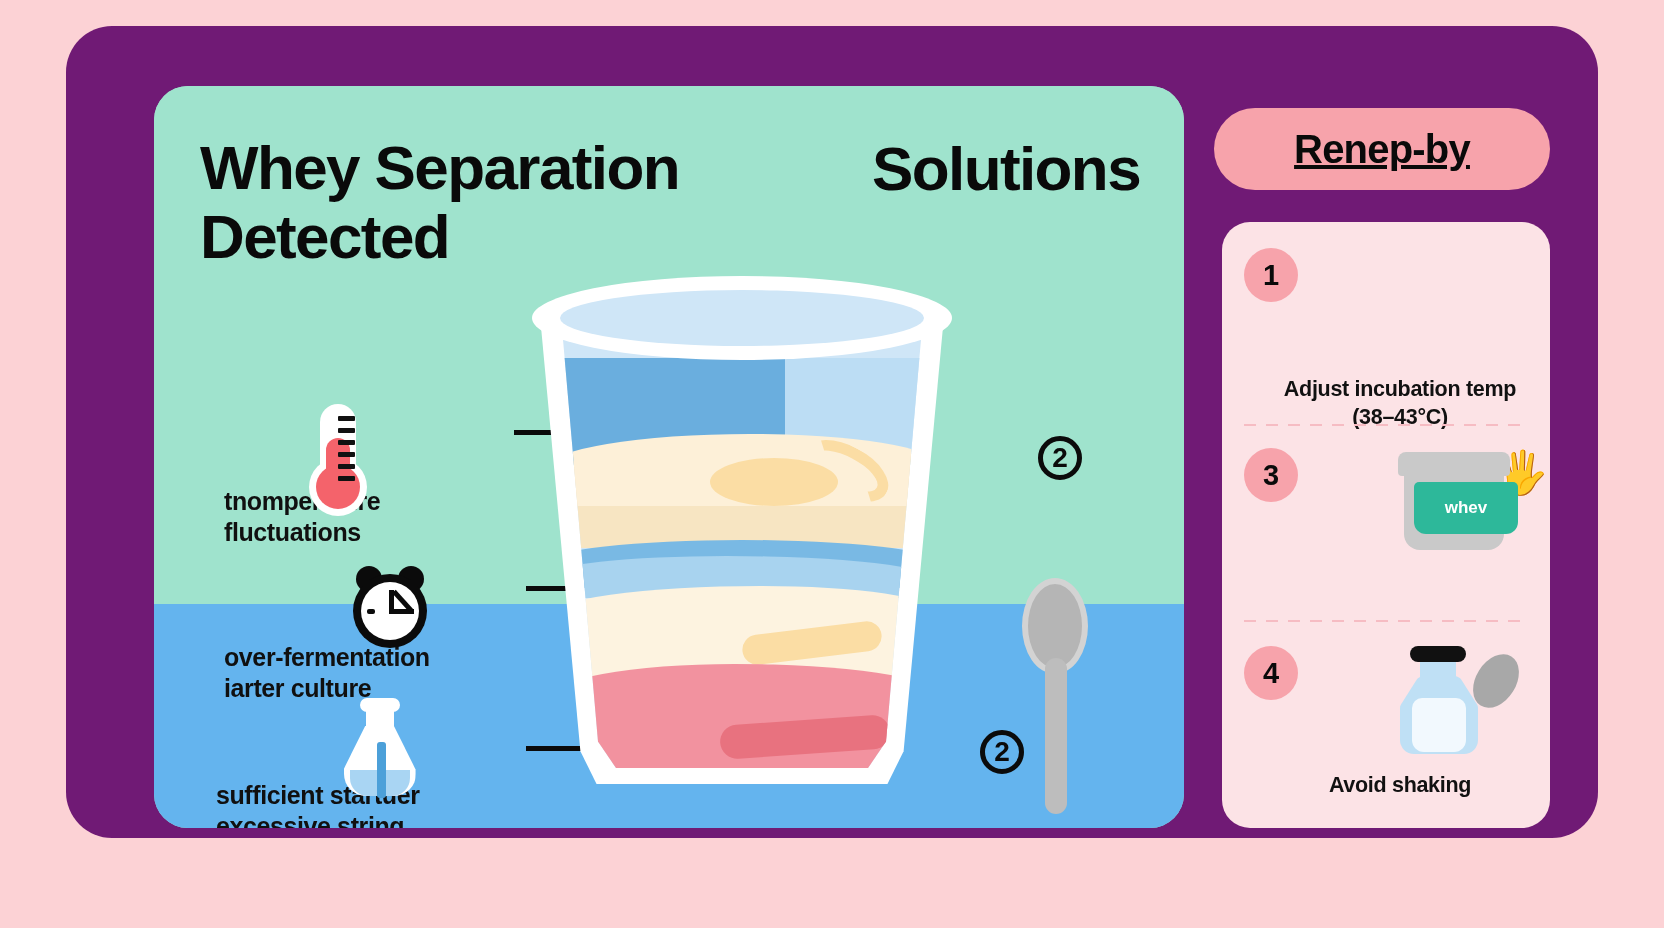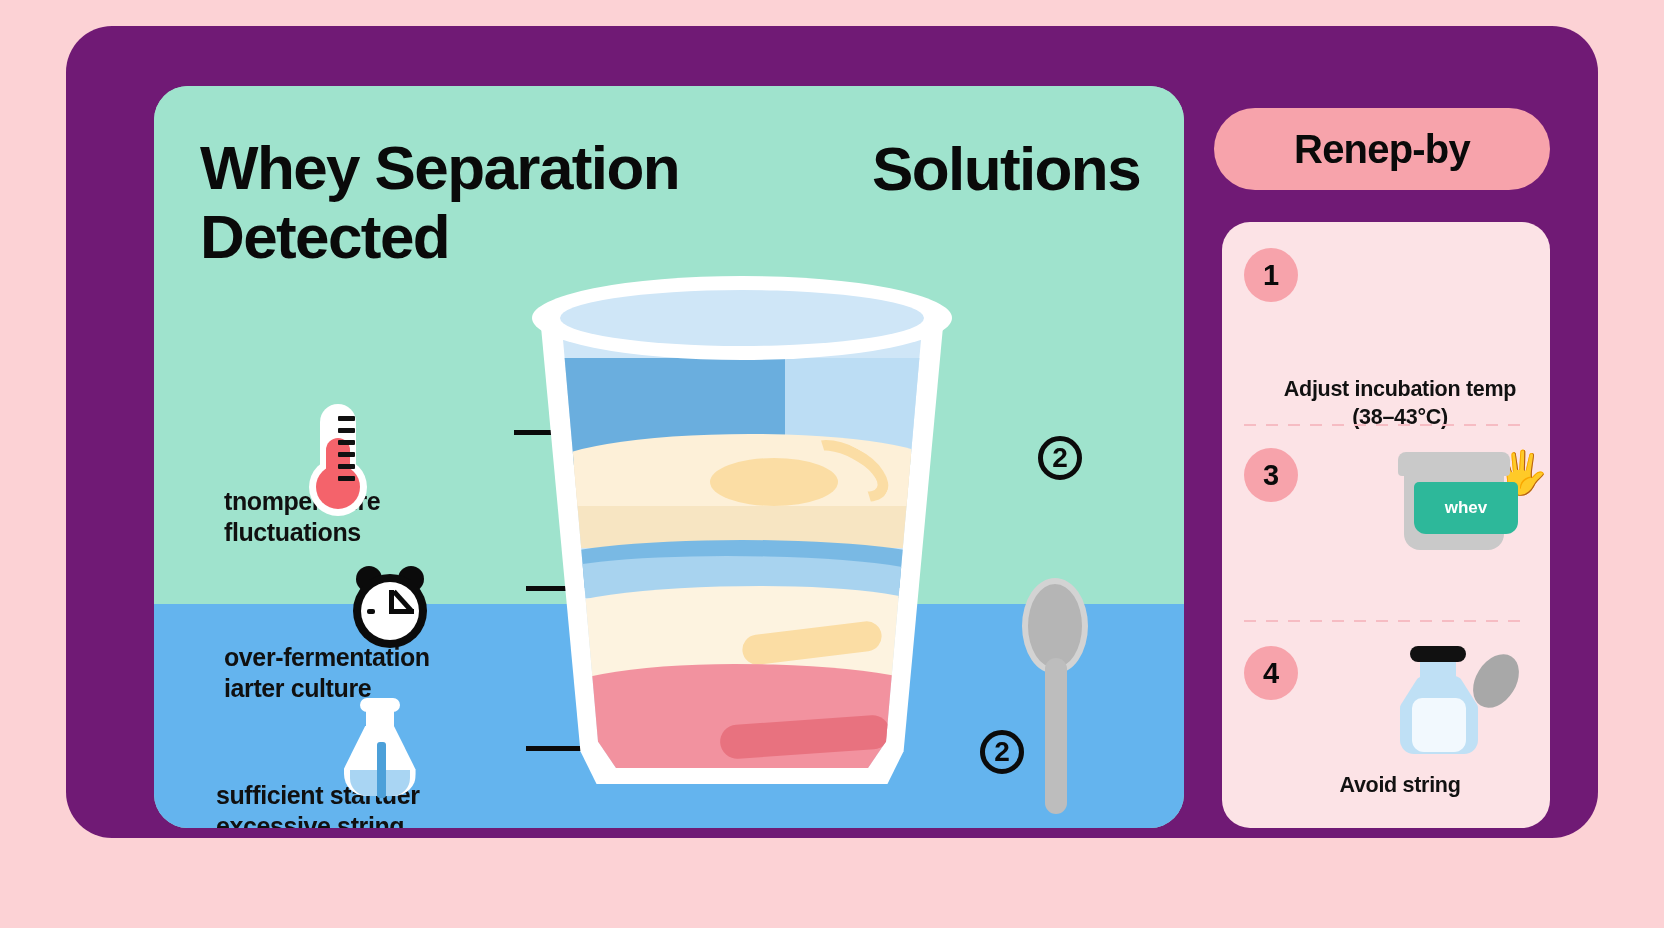--- a/index.html
+++ b/index.html
@@ -295,20 +295,21 @@
     position: absolute;
     left: 1148px; top: 82px;
     width: 336px; height: 82px;
     background: #f7a3ab;
     border-radius: 41px;
     display: flex; align-items: center; justify-content: center;
   }
   .right-header span {
     font-size: 40px; font-weight: 700; color: #0a0a0a;
     letter-spacing: -0.8px;
+    text-decoration: underline;
   }
   .right-panel {
     position: absolute;
     left: 1156px; top: 196px;
     width: 328px; height: 606px;
     background: #fce3e6;
     border-radius: 28px;
   }
   .sol-item { position: absolute; width: 100%; }
   .sol-num {
@@ -527,17 +528,17 @@
     <div class="sol-item" style="top:410px;height:180px">
       <div class="sol-num" style="left:22px;top:14px">4</div>
       <div class="art4">
         <div class="a4-sp-bowl"></div>
         <div class="a4-sp-handle"></div>
         <div class="a4-body"></div>
         <div class="a4-milk"></div>
         <div class="a4-neck"></div>
         <div class="a4-cap"></div>
       </div>
-      <div class="sol-label" style="top:140px">Avoid string</div>
+      <div class="sol-label" style="top:140px">Avoid shaking</div>
     </div>
 
   </div>
 </div>
 
 </body></html>

